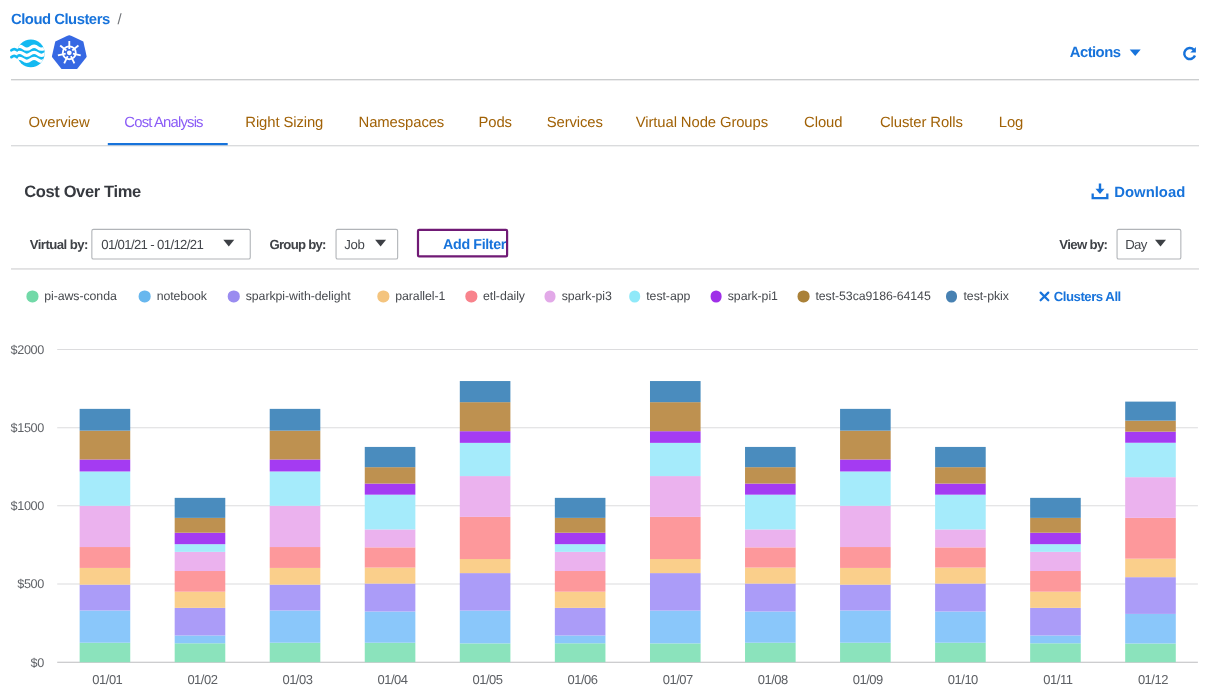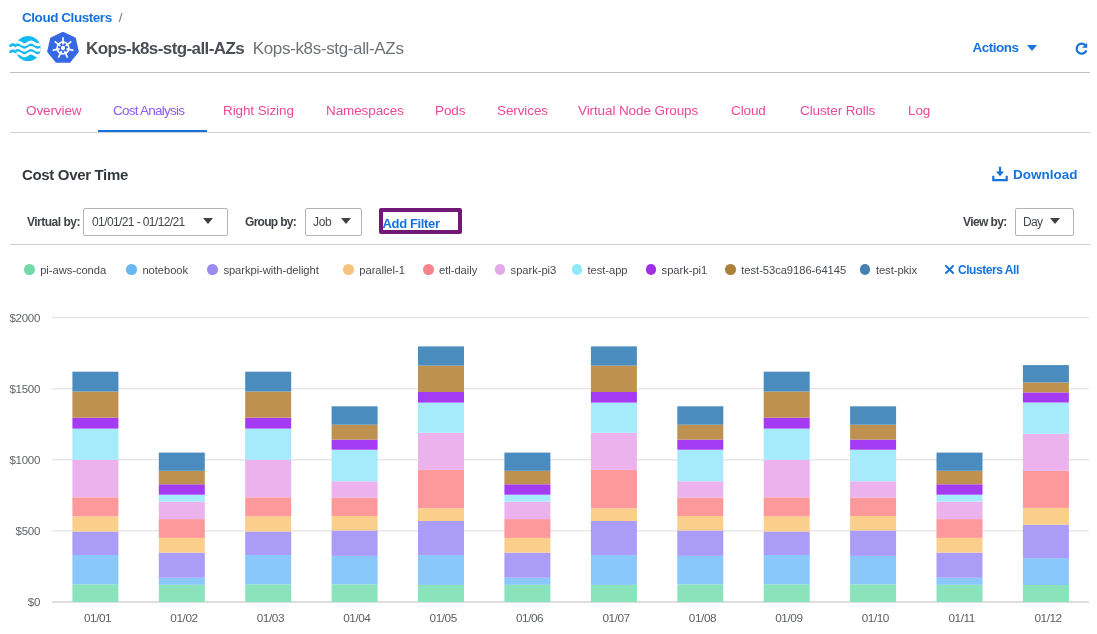--- a/index.html
+++ b/index.html
@@ -1,32 +1,32 @@
 <!DOCTYPE html>
 <html><head><meta charset="utf-8">
 <style>
 * { margin:0; padding:0; box-sizing:border-box; }
 html,body { width:1097px; height:634px; background:#fff; font-family:"Liberation Sans",sans-serif; }
 #page { position:relative; width:1097px; height:634px; overflow:hidden; }
 .abs { position:absolute; }
 .hline { position:absolute; height:1px; background:#cbcccd; }
-.tab { position:absolute; top:103px; font-size:13.5px; color:#ec4899; letter-spacing:-0.1px; }
+.tab { position:absolute; top:103px; font-size:13.5px; color:#a16207; letter-spacing:-0.1px; }
 .tab.active { color:#8b5cf6; font-weight:normal; letter-spacing:-0.75px; }
 .litem { position:absolute; top:263.5px; display:flex; align-items:center; }
 .dot { width:10.5px; height:10.5px; border-radius:50%; display:inline-block; margin-right:5.5px; }
 .ltext { font-size:11.2px; color:#46494e; letter-spacing:-0.05px;text-align:right; }
 .ddbox { position:absolute; top:208px; height:27.5px; border:1px solid #b1b4b8; border-radius:2px; background:#fff; }
 .ddtext { position:absolute; top:215px; font-size:12px; letter-spacing:-0.6px; color:#44474c; }
 .blab { position:absolute; top:215px; font-size:12px; letter-spacing:-0.5px; font-weight:bold; color:#3f4247; }
 .caret { position:absolute; top:218.4px; width:0; height:0; border-left:5.8px solid transparent; border-right:5.8px solid transparent; border-top:6.6px solid #3d4045; }
 </style></head>
 <body>
 <div id="page">
 
-<div class="abs" style="left:22px;top:10px;font-size:13.5px;font-weight:bold;color:#1773db;letter-spacing:-0.45px">Cloud Clusters <span style="color:#72757a;font-weight:normal;letter-spacing:0">&nbsp;/</span></div>
+<div class="abs" style="left:10px;top:10px;font-size:13.5px;font-weight:bold;color:#1773db;letter-spacing:-0.45px">Cloud Clusters <span style="color:#72757a;font-weight:normal;letter-spacing:0">&nbsp;/</span></div>
 
 <svg class="abs" style="left:9px;top:34px" width="33" height="30" viewBox="0 0 33 30">
   <defs>
         <clipPath id="oc">
           <circle cx="19" cy="14.5" r="12.6"></circle>
         </clipPath>
       </defs>
   <circle cx="19" cy="14.5" r="12.6" fill="#13b9f1"></circle>
   <g clip-path="url(#oc)" stroke="#ffffff" stroke-width="2.9" fill="none" stroke-linecap="round">
     <path d="M5.5 9.4 q3.3 -2.7 6.6 0 t6.6 0 t6.6 0 t6.6 0"></path>
@@ -47,21 +47,20 @@
 <line x1="18.08" y1="13.44" x2="23.55" y2="9.08"></line>
 <line x1="18.72" y1="16.23" x2="25.54" y2="17.79"></line>
 <line x1="16.93" y1="18.47" x2="19.97" y2="24.78"></line>
 <line x1="14.07" y1="18.47" x2="11.03" y2="24.78"></line>
 <line x1="12.28" y1="16.23" x2="5.46" y2="17.79"></line>
 <line x1="12.92" y1="13.44" x2="7.45" y2="9.08"></line>
   </g>
   <circle cx="15.5" cy="15.5" r="2.1" fill="#ffffff"></circle>
 </svg>
 
-<div class="abs" style="left:86px;top:39px;font-size:17px;font-weight:bold;color:#4b4e54;letter-spacing:-0.6px">Kops-k8s-stg-all-AZs<span style="font-weight:normal;color:#6e7177;letter-spacing:-0.35px">&nbsp;&nbsp;Kops-k8s-stg-all-AZs</span></div>
 
 <div class="abs" style="left:972.5px;top:40px;font-size:13.5px;font-weight:bold;color:#1773db;letter-spacing:-0.5px">Actions</div>
 <div class="caret" style="left:1026.5px;top:45px;border-top-color:#1773db"></div>
 <svg class="abs" style="left:1072.5px;top:39.5px" width="17" height="17" viewBox="0 0 16.5 16.5">
   <path d="M11.89 4.97 A4.9 4.9 0 1 0 12.95 10.2" fill="none" stroke="#1773db" stroke-width="2.15" stroke-linecap="butt"></path>
   <polygon points="8.8,7.56 13.75,7.56 13.75,2.6" fill="#1773db"></polygon>
 </svg>
 
 <div class="hline" style="left:10px;top:71.5px;width:1080px;background:#bfc1c3"></div>
 
@@ -89,21 +88,21 @@
 <div class="blab" style="left:27px">Virtual by:</div>
 <div class="ddbox" style="left:83px;width:144.5px"></div>
 <div class="ddtext" style="left:92px">01/01/21 - 01/12/21</div>
 <div class="caret" style="left:203.3px"></div>
 
 <div class="blab" style="left:245px;letter-spacing:-0.7px">Group by:</div>
 <div class="ddbox" style="left:304.5px;width:57px"></div>
 <div class="ddtext" style="left:313px;letter-spacing:-0.3px">Job</div>
 <div class="caret" style="left:340.5px"></div>
 
-<div class="abs" style="left:378.5px;top:208px;width:83.5px;height:25.5px;border:4px solid #701a75;border-radius:2px;text-align:left;line-height:24px;font-size:13px;letter-spacing:-0.35px;font-weight:bold;color:#1773db">Add Filter</div>
+<div class="abs" style="left:378.5px;top:208px;width:83.5px;height:25.5px;border:2px solid #701a75;border-radius:2px;text-align:right;line-height:24px;font-size:13px;letter-spacing:-0.35px;font-weight:bold;color:#1773db">Add Filter</div>
 
 <div class="blab" style="left:963px;letter-spacing:-0.6px">View by:</div>
 <div class="ddbox" style="left:1015px;width:59px"></div>
 <div class="ddtext" style="left:1023px;letter-spacing:-0.7px">Day</div>
 <div class="caret" style="left:1050px"></div>
 
 <div class="hline" style="left:10px;top:243.5px;width:1080px;background:#cdced0"></div>
 
 <div class="litem" style="left:24.2px">
       <span class="dot" style="background:#72D9A8"></span>

